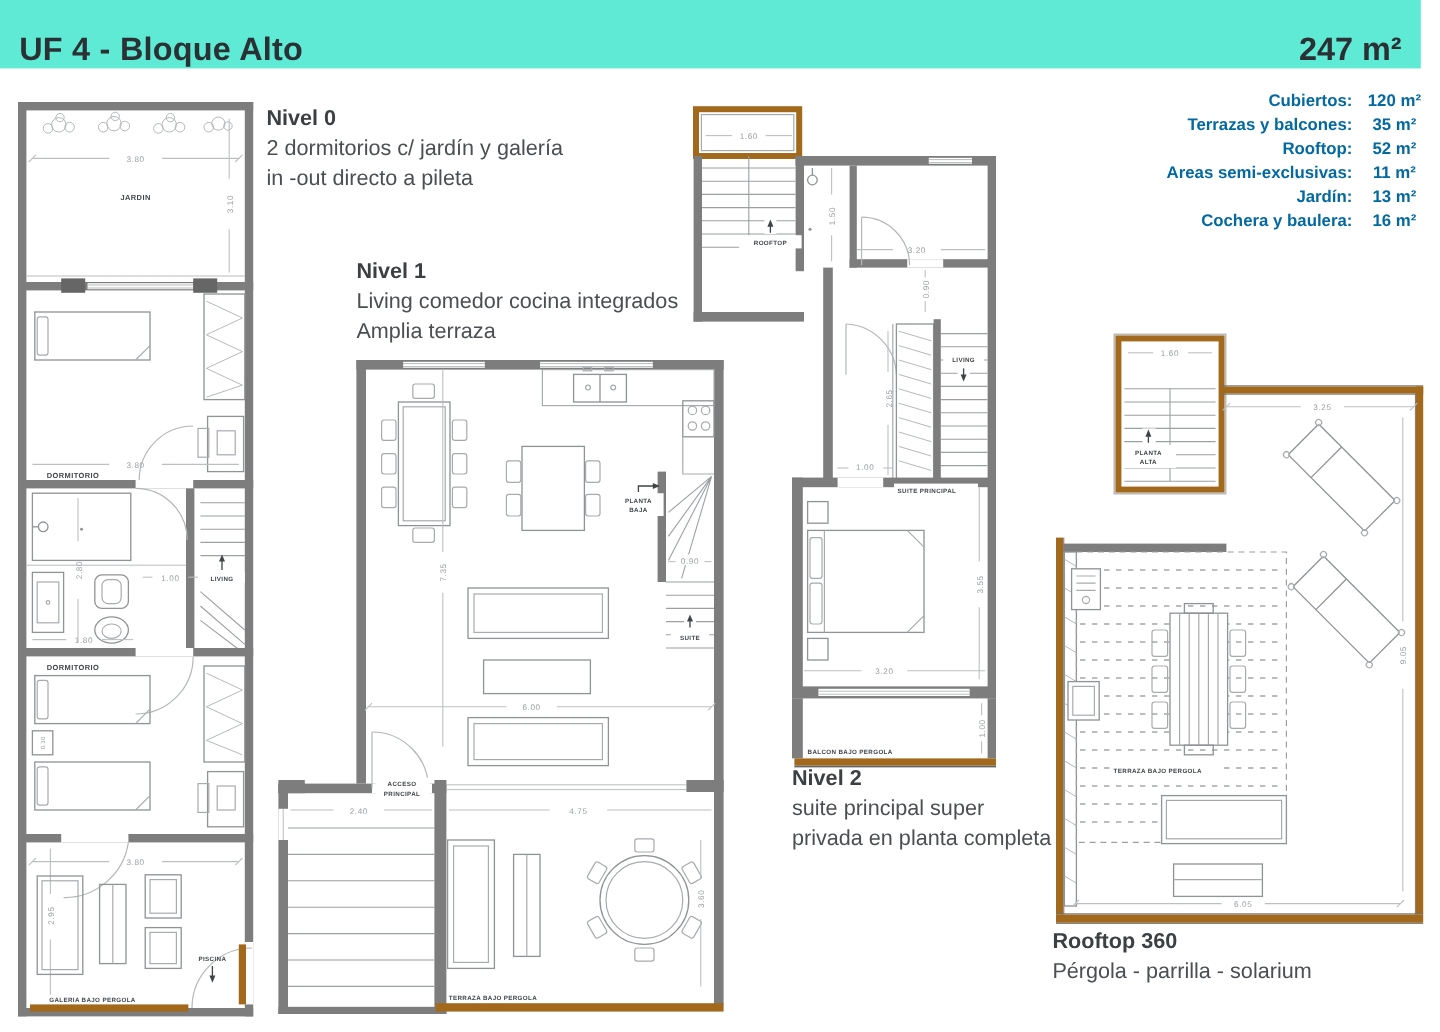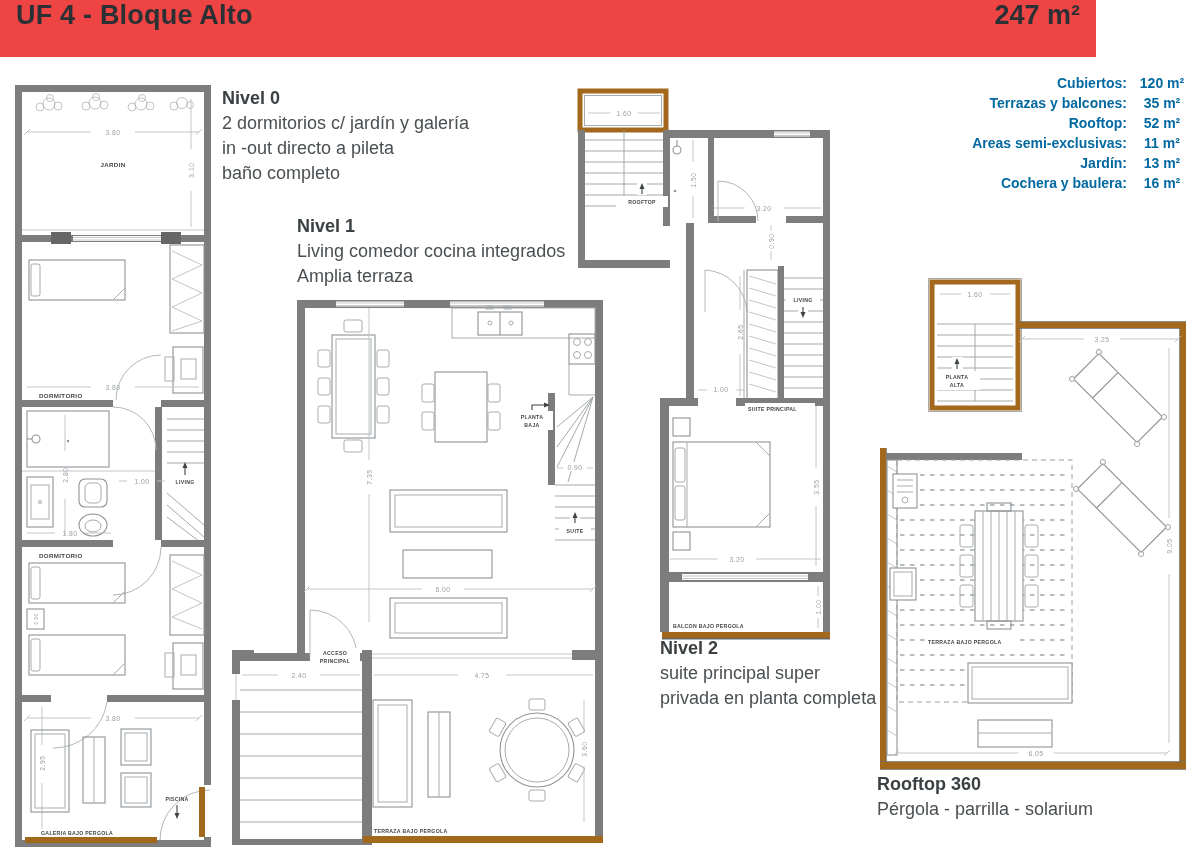--- a/index.html
+++ b/index.html
@@ -1,17 +1,17 @@
 <!DOCTYPE html>
 <html><head>
 <meta charset="utf-8">
 <style>
   html,body{margin:0;padding:0}
   body{width:1200px;height:860px;background:#fff;font-family:"Liberation Sans",sans-serif;position:relative;overflow:hidden}
-  .hdr{position:absolute;left:0;top:0;width:1096px;height:57px;background:#ef4444;display:flex;align-items:flex-start;justify-content:space-between;padding:0 16px;box-sizing:border-box}
+  .hdr{position:absolute;left:0;top:0;width:1184px;height:57px;background:#5eead4;display:flex;align-items:flex-end;justify-content:space-between;padding:0 16px;box-sizing:border-box}
   .hdr .title{font-size:27px;font-weight:700;color:#2b3034;letter-spacing:.2px}
   .hdr .total{font-size:27px;font-weight:600;color:#2b3034}
   .areas{position:absolute;top:73px;right:10px;display:grid;grid-template-columns:auto 56px;column-gap:7px;font-size:14px;font-weight:700;color:#0369a1;line-height:20px}
   .arow{display:contents}
   .alab{grid-column:1;text-align:right}
   .aval{grid-column:2;text-align:center}
   .note{position:absolute;color:#4a4f52;font-size:18px;line-height:25px}
   .note .ntitle{font-weight:700;color:#3b4043}
   svg.plan{position:absolute;overflow:visible}
   
@@ -46,21 +46,20 @@
   <div class="arow"><span class="alab">Rooftop:</span><span class="aval">52 m²</span></div>
   <div class="arow"><span class="alab">Areas semi-exclusivas:</span><span class="aval">11 m²</span></div>
   <div class="arow"><span class="alab">Jardín:</span><span class="aval">13 m²</span></div>
   <div class="arow"><span class="alab">Cochera y baulera:</span><span class="aval">16 m²</span></div>
 </div>
 
 <div class="note" style="left:222px;top:86px">
   <div class="ntitle">Nivel 0</div>
   <div>2 dormitorios c/ jardín y galería</div>
   <div>in -out directo a pileta</div>
-  <div>baño completo</div>
 </div>
 <div class="note" style="left:297px;top:214px">
   <div class="ntitle">Nivel 1</div>
   <div>Living comedor cocina integrados</div>
   <div>Amplia terraza</div>
 </div>
 <div class="note" style="left:660px;top:636px">
   <div class="ntitle">Nivel 2</div>
   <div>suite principal super</div>
   <div>privada en planta completa</div>

